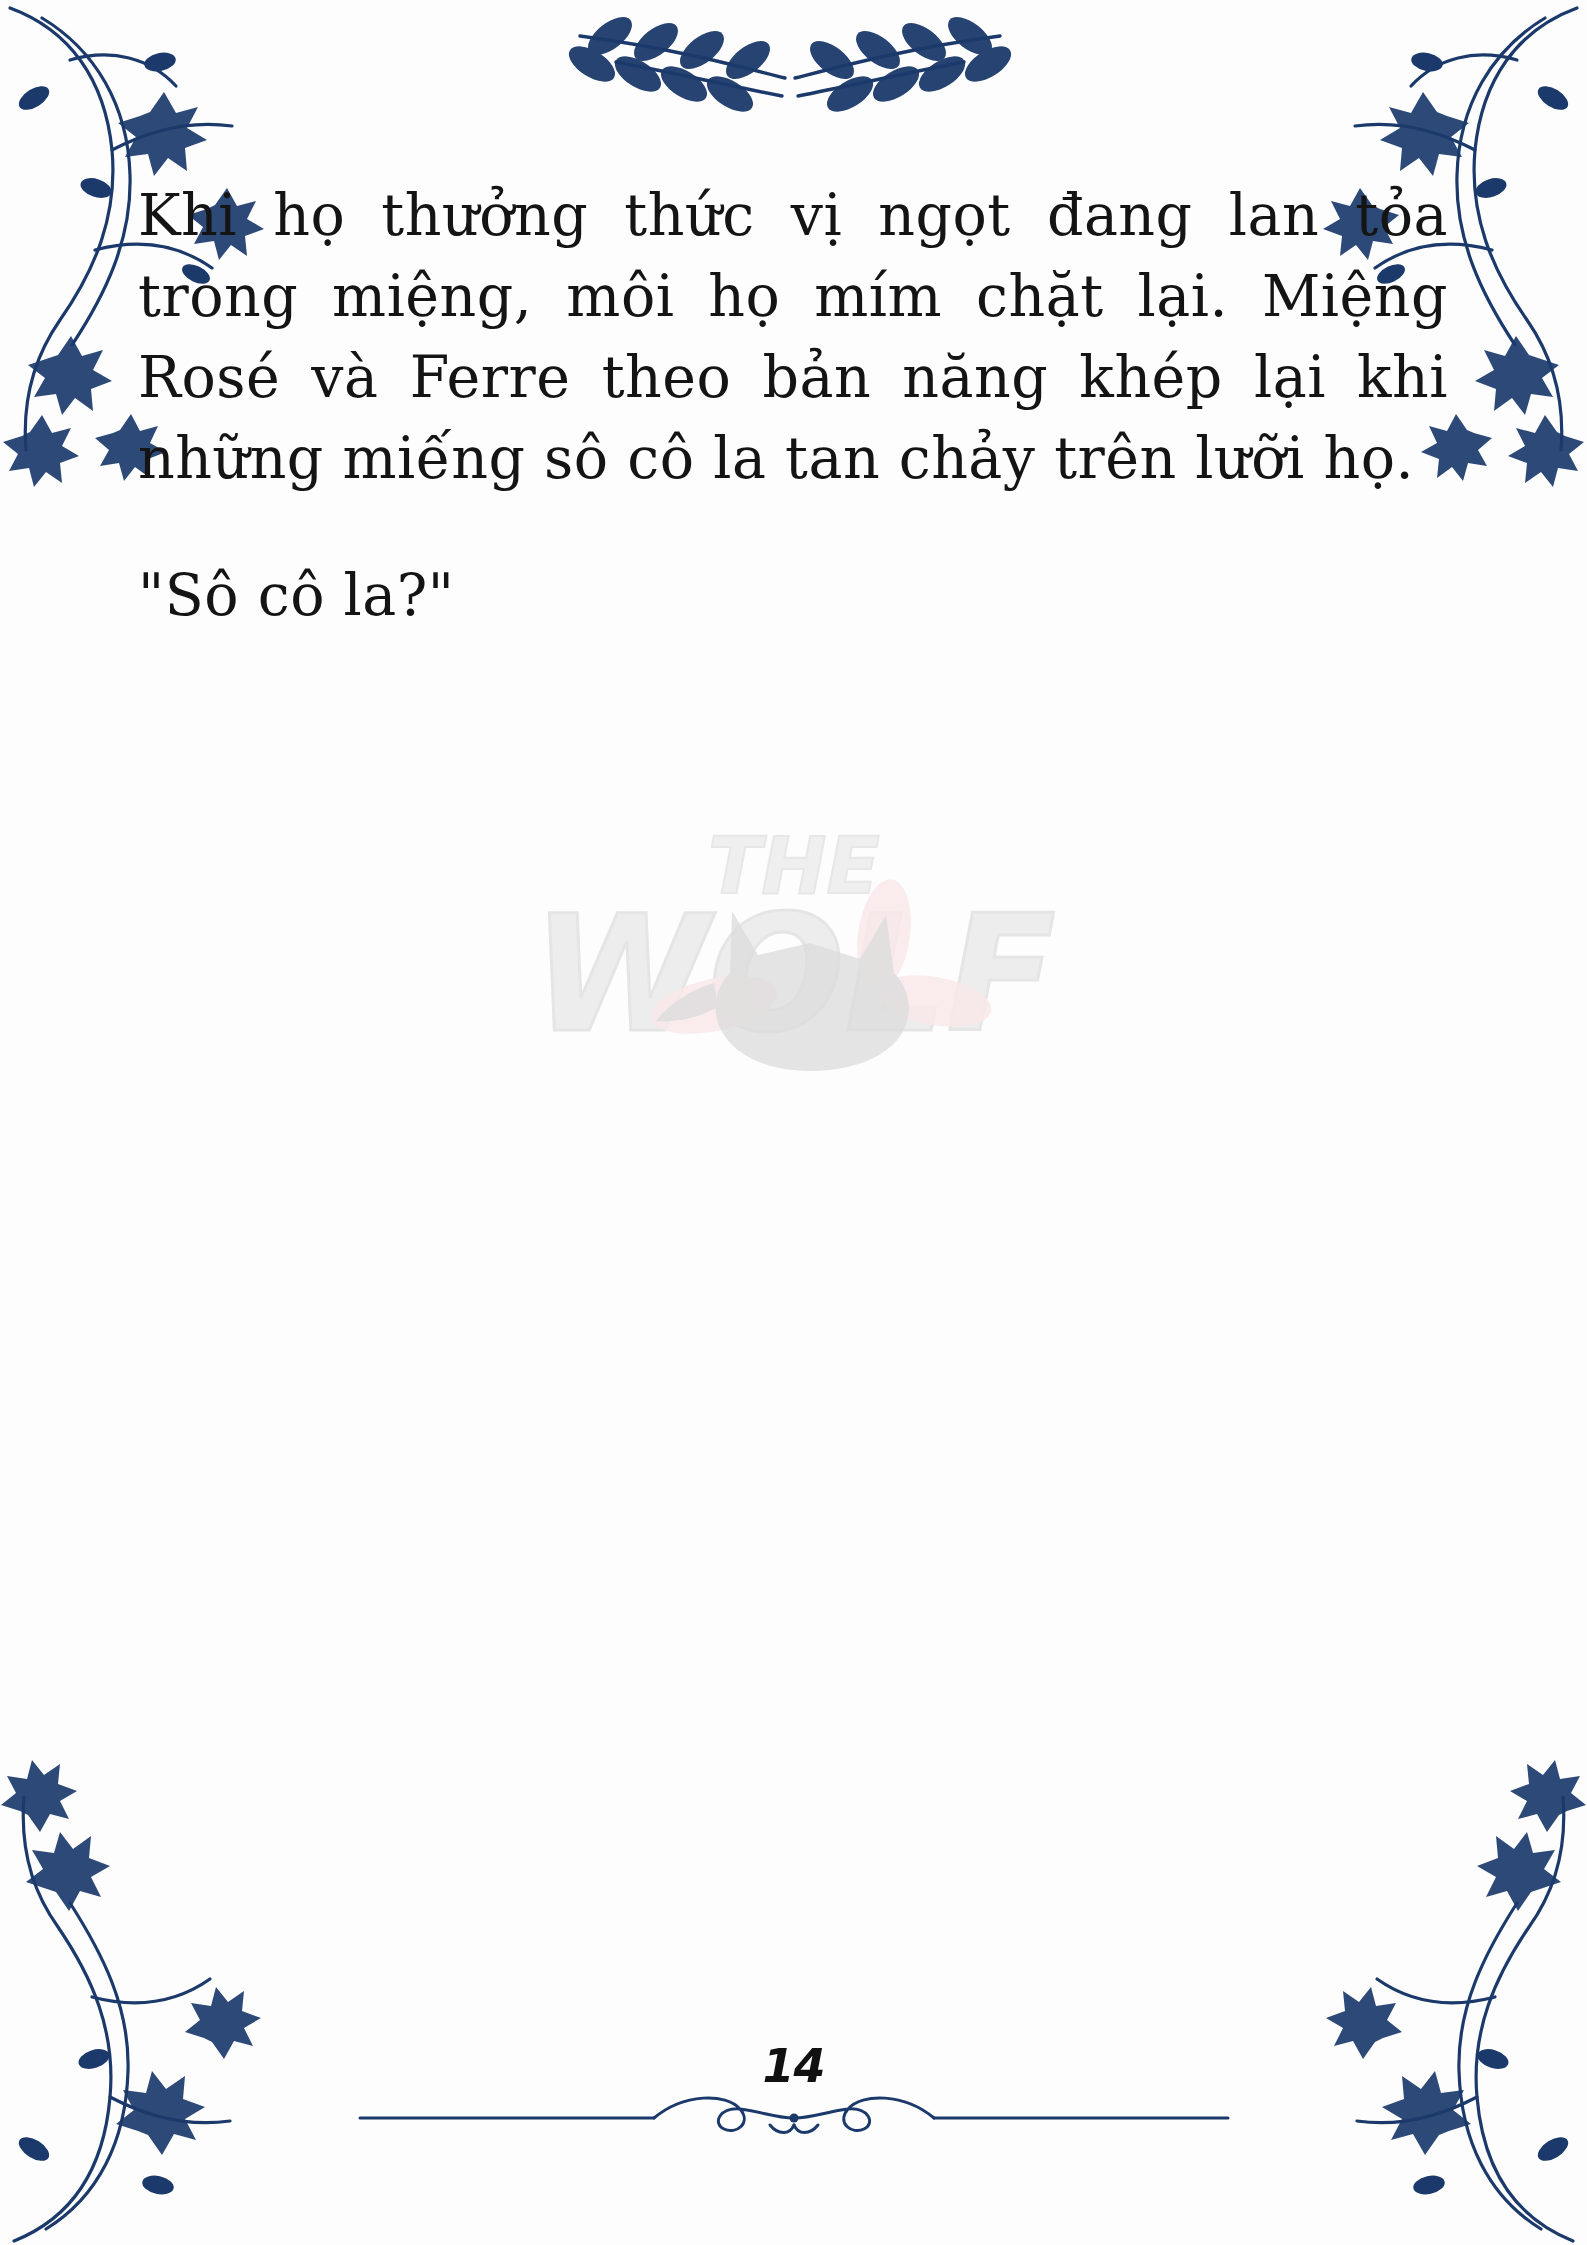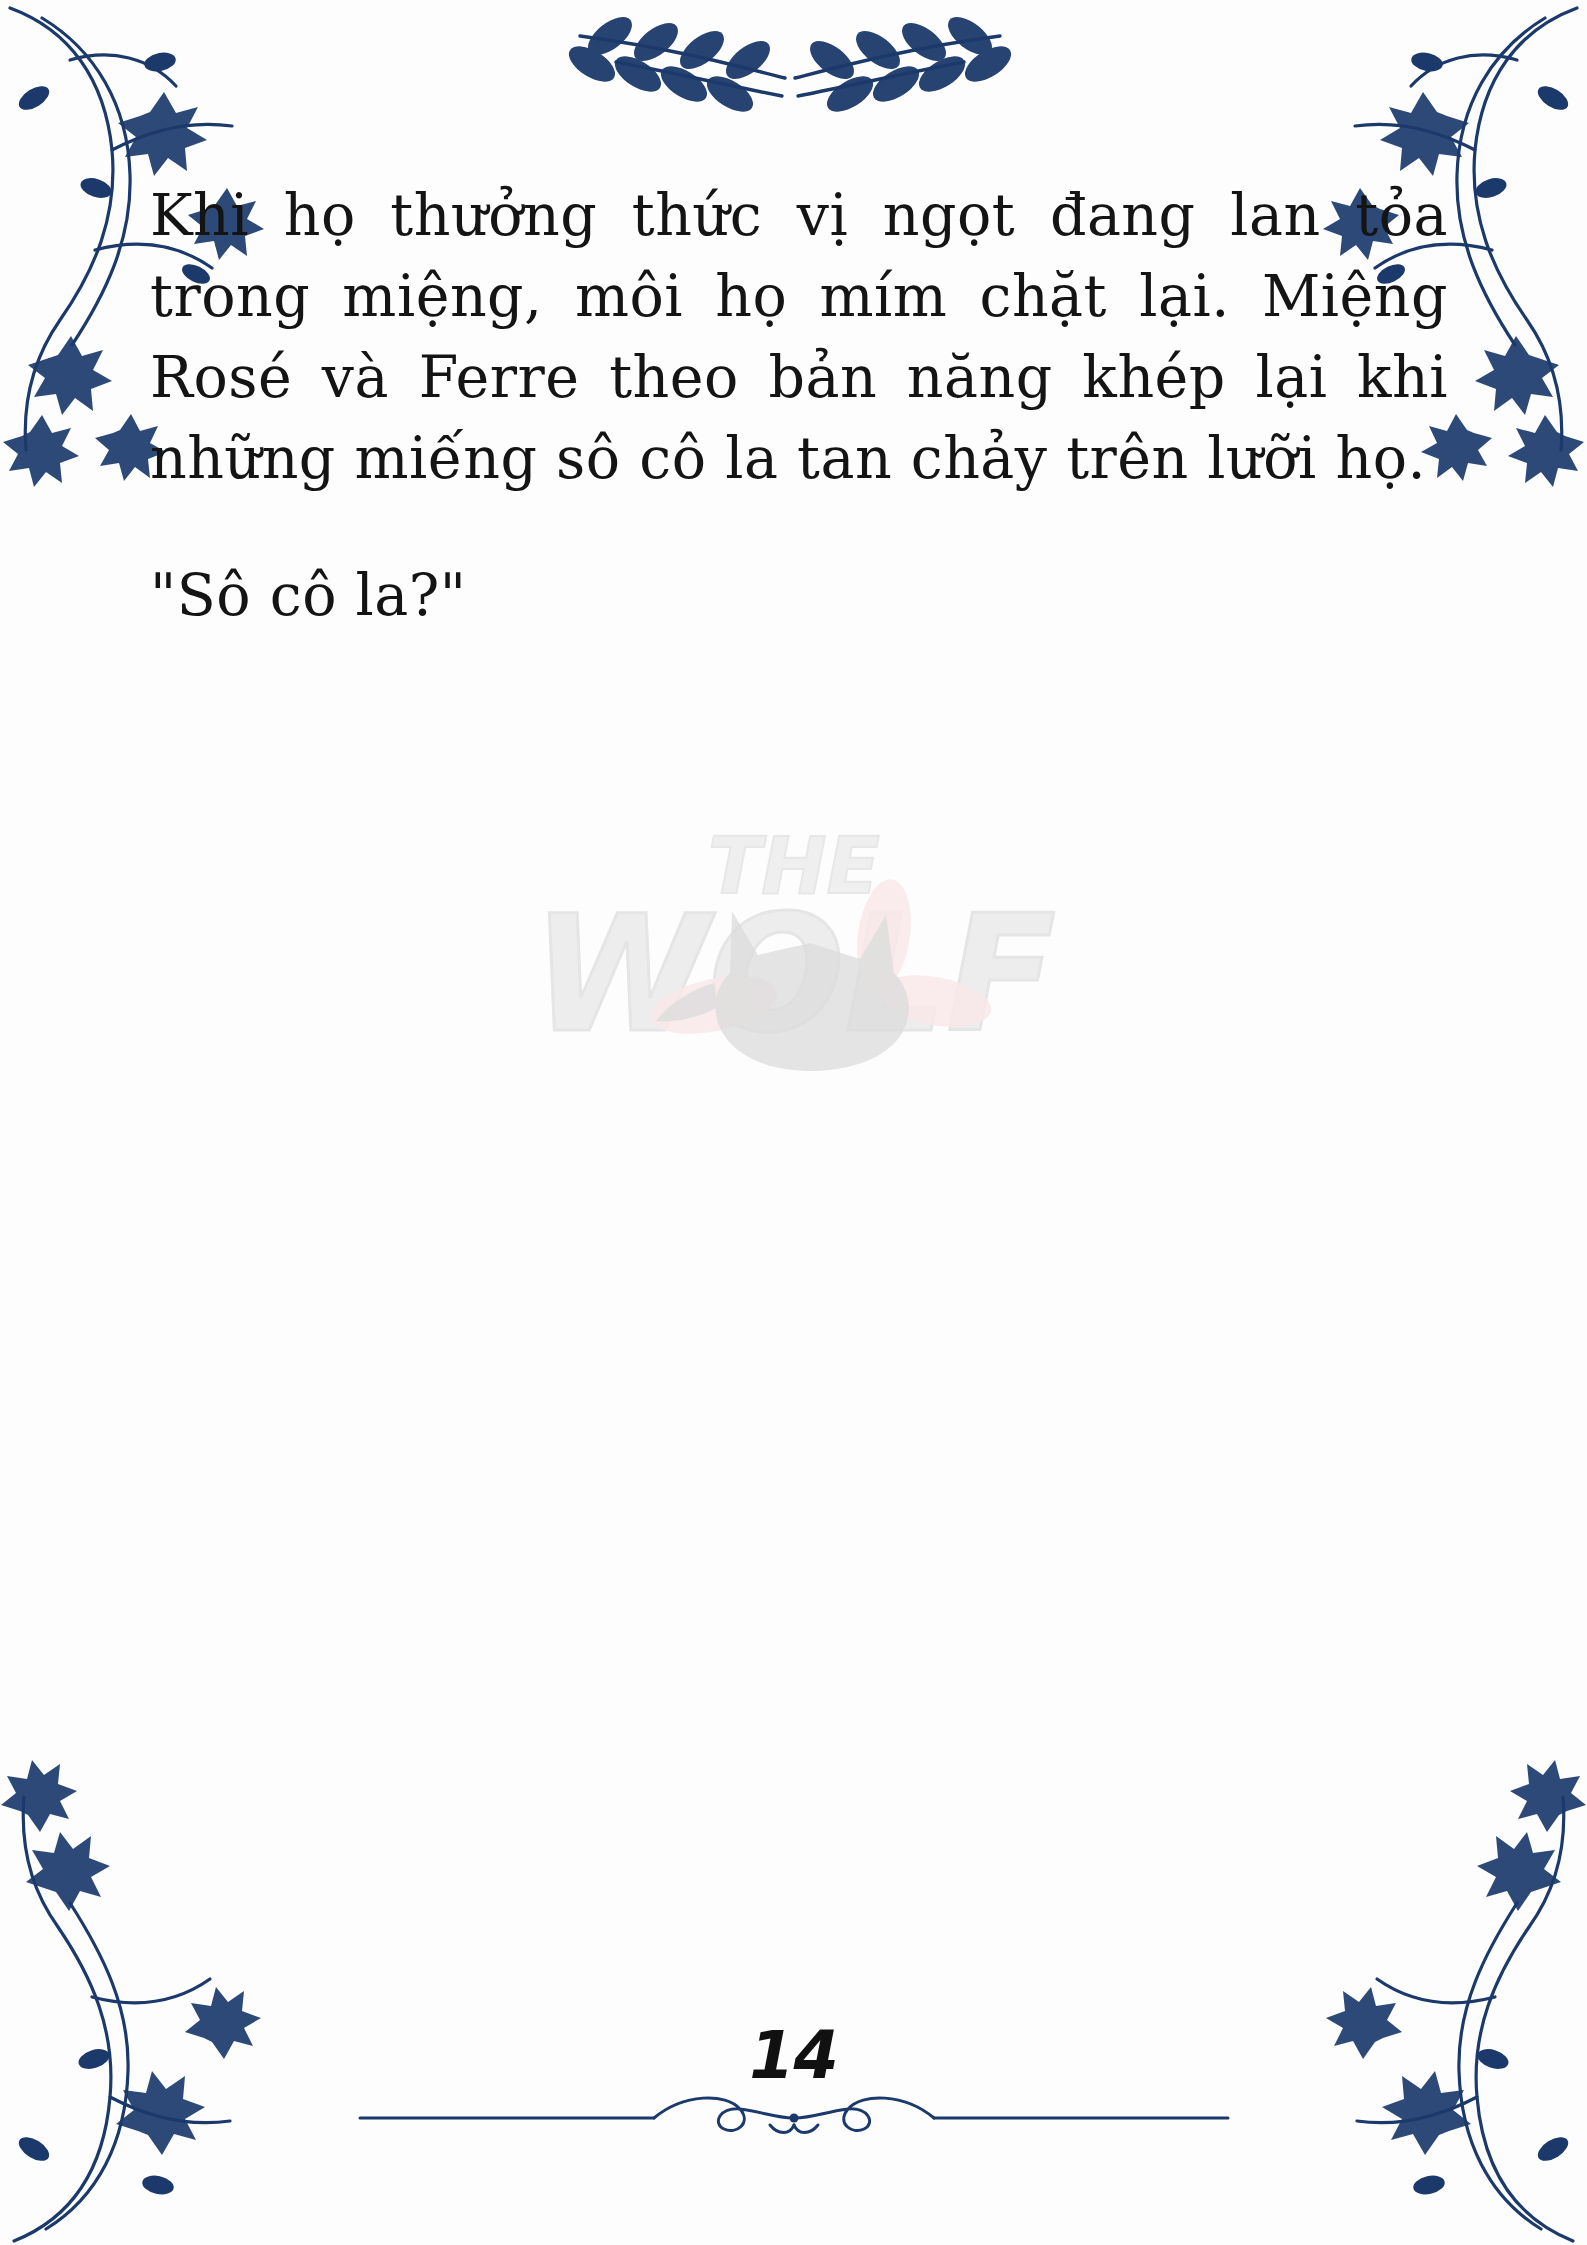--- a/index.html
+++ b/index.html
@@ -51,21 +51,21 @@
     left: 138px;
     top: 175px;
     width: 1310px;
   }
   .para {
     font-family: "DejaVu Serif", serif;
     font-size: 57px;
     line-height: 1.42;
     color: #141414;
     text-align: justify;
-    margin: 0 0 56px 12px;
+    margin: 0 0 56px 0;
     letter-spacing: 0.5px;
   }
   .para.last-line-left { text-align: left; }
   .para.spacer-after { margin-bottom: 104px; }
 
   
   #footer {
     position: absolute;
     left: 0;
     right: 0;
@@ -73,21 +73,21 @@
     height: 150px;
   }
   #page-number {
     position: absolute;
     left: 50%;
     bottom: 96px;
     transform: translateX(-50%);
     font-family: "DejaVu Sans", sans-serif;
     font-weight: bold;
     font-style: italic;
-    font-size: 65px;
+    font-size: 46px;
     color: #111111;
     letter-spacing: -1px;
     margin-top: 18px;
   }
   #footer-rule {
     position: absolute;
     left: 50%;
     bottom: 48px;
     transform: translateX(-50%);
     width: 880px;

